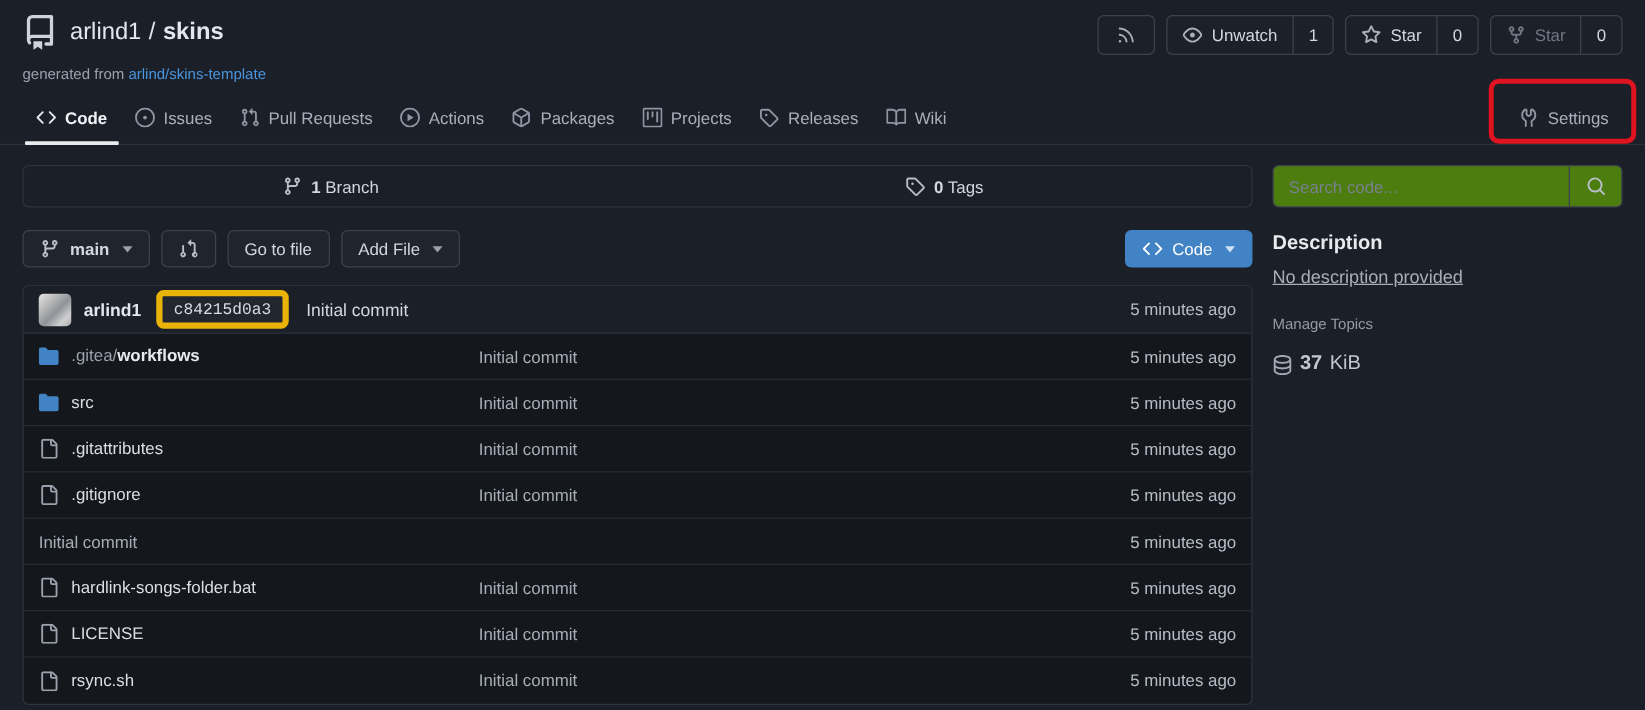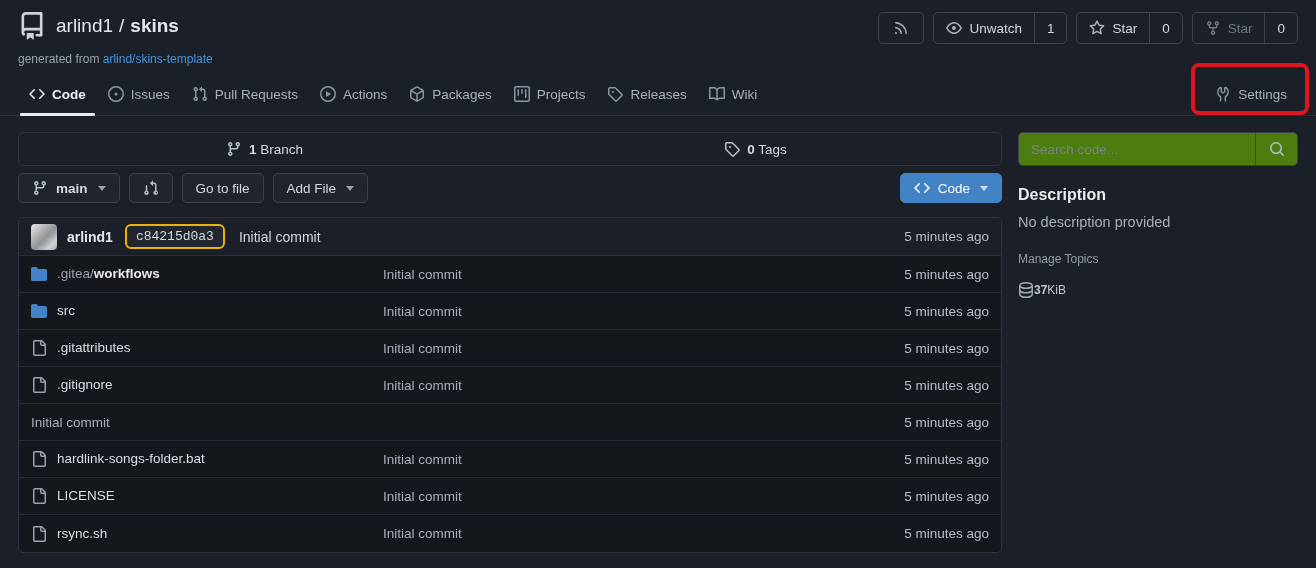--- a/index.html
+++ b/index.html
@@ -49,57 +49,57 @@
   .content { width:984px; flex:0 0 984px; }
   .sidebar { flex:1; }
 
   
   .stats-bar { height:34px; border:1px solid #2e333e; border-radius:5px; display:flex; }
   .stat { flex:1; display:flex; align-items:center; justify-content:center; gap:7px; font-size:13.5px; color:#d3d7de; cursor:pointer; }
   .stat .ico { color:#b9bfc9; }
   .stat b { font-weight:700; }
 
   
-  .toolbar { margin-top:7px; display:flex; gap:9px; align-items:center; }
+  .toolbar { margin-top:18px; display:flex; gap:9px; align-items:center; }
   .tbtn { height:30px; border:1px solid #3d424e; background:#20242d; border-radius:5px; color:#d3d7de; display:flex; align-items:center; gap:8px; padding:0 13px; font-size:13.5px; cursor:pointer; }
   .tbtn .ico { color:#b9bfc9; }
   .tbtn.primary { background:#4183c4; border-color:#4183c4; color:#fff; margin-left:auto; }
   .tbtn.primary .ico { color:#fff; }
   .tbtn b { font-weight:700; }
   .caret { width:0; height:0; border-left:4px solid transparent; border-right:4px solid transparent; border-top:5px solid #9aa1ad; margin-left:2px; }
   .tbtn.primary .caret { border-top-color:#cfe2f3; }
 
   
   .file-table { margin-top:14px; border:1px solid #2e333e; border-radius:5px; overflow:hidden; background:#14171c; }
   .commit-row { background:#1b1f27; height:38px; display:flex; align-items:center; padding:0 12px; gap:10px; border-bottom:1px solid #2a2f3a; }
   .avatar { width:26px; height:26px; border-radius:4px; background:linear-gradient(135deg,#e6e6e6 0%,#b9b9b9 30%,#8f9398 55%,#d0d0d0 80%,#a7a7a7 100%); cursor:pointer; }
   .commit-author { font-weight:700; color:#e3e6ec; cursor:pointer; }
-  .commit-hash { font-family:"Liberation Mono","DejaVu Sans Mono",monospace; font-size:13px; color:#d7dbe2; background:#22262f; border:2px solid #eab308; border-radius:6px; padding:3px 9px; margin-left:2px; cursor:pointer; }
+  .commit-hash { font-family:"Liberation Mono","DejaVu Sans Mono",monospace; font-size:13px; color:#d7dbe2; background:#22262f; border:5px solid #eab308; border-radius:6px; padding:3px 9px; margin-left:2px; cursor:pointer; }
   .commit-msg { color:#d3d7de; margin-left:4px; cursor:pointer; }
   .commit-time, .cell-time { margin-left:auto; color:#b7bdc8; font-size:13.5px; }
 
   .trow { height:37px; display:flex; align-items:center; padding:0 12px; border-bottom:1px solid #262b35; font-size:13.5px; }
   .trow:last-child { border-bottom:none; }
   .cell-name { width:352px; flex:0 0 352px; display:flex; align-items:flex-start; gap:10px; }
   .cell-name .ico { color:#9ba1ac; }
   .cell-name .folder { color:#4183c4; }
   .fprefix { color:#99a0ab; }
   .fname { color:#dbdee4; }
   .fname.strong { font-weight:700; color:#e8eaee; }
   .cell-msg { flex:1; color:#a8aeb8; cursor:pointer; }
 
   
   .search-box { height:34px; border:1px solid #3d424e; border-radius:5px; background:#4d7c0f; display:flex; align-items:center; overflow:hidden; }
   .search-box input { flex:1; background:transparent; border:none; outline:none; color:#d3d7de; font-size:13.5px; padding:0 12px; font-family:inherit; }
   .search-box input::placeholder { color:#79818e; }
   .search-btn { width:42px; height:100%; border-left:1px solid #3d424e; display:flex; align-items:center; justify-content:center; color:#b9bfc9; cursor:pointer; }
   .sb-title { margin-top:20px; font-size:16px; font-weight:700; color:#e8eaee; }
-  .sb-desc { margin-top:10px; color:#a8aeb8; font-size:14.5px; }
+  .sb-desc { margin-top:10px; color:#a8aeb8; font-size:14.5px;text-decoration:underline; }
   .sb-topics { margin-top:22px; font-size:12px; color:#949aa5; cursor:pointer; display:inline-block; }
-  .sb-size { margin-top:16px; display:flex; align-items:center; gap:0; color:#c2c7d0; font-size:12px; }
+  .sb-size { margin-top:16px; display:flex; align-items:flex-end; gap:6px; color:#c2c7d0; font-size:16px; }
   .sb-size .ico { color:#a3a9b4; }
   .sb-size b { font-weight:700; }
 </style>
 </head>
 <body>
 
 <header class="repo-header">
   <div class="title-row">
     <div class="title-left">
       <span class="ico">

